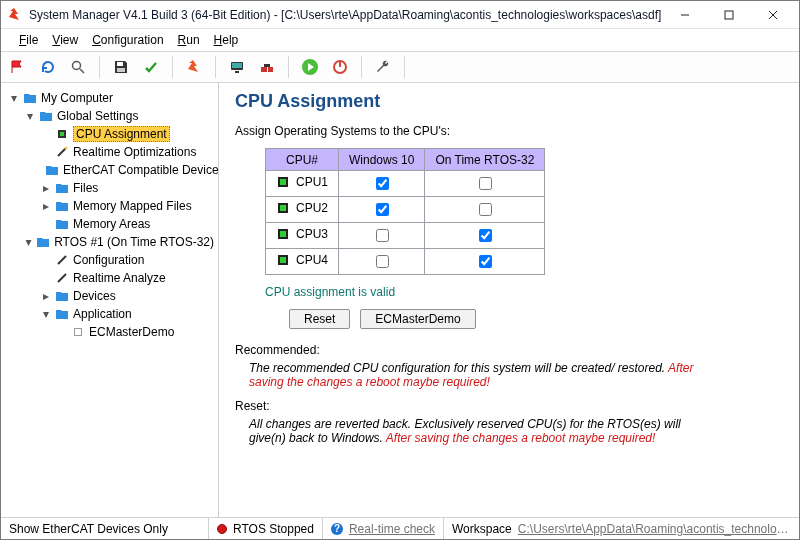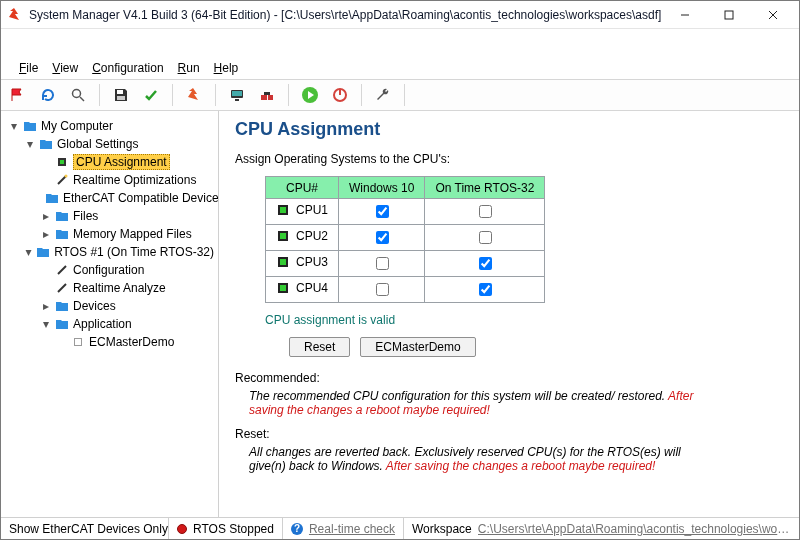--- a/index.html
+++ b/index.html
@@ -7,21 +7,21 @@
   body { width: 800px; height: 540px; background: #fff; border: 1px solid #7a7a7a; display: flex; flex-direction: column; overflow: hidden; }
 
   
   .titlebar { height: 28px; background: #fff; display: flex; align-items: center; padding: 0 4px 0 6px; border-bottom: 1px solid #e5e5e5; }
   .titlebar .app-icon { width: 16px; height: 16px; margin-right: 6px; }
   .titlebar .title { flex: 1; font-size: 12px; color: #0f172a; white-space: nowrap; overflow: hidden; text-overflow: ellipsis; }
   .win-controls { display: flex; }
   .win-btn { width: 44px; height: 28px; display: flex; align-items: center; justify-content: center; color: #222; }
 
   
-  .menubar { height: 22px; display: flex; align-items: center; gap: 2px; padding: 0 12px; margin-top: 28px; }
+  .menubar { height: 22px; display: flex; align-items: center; gap: 2px; padding: 0 12px; }
   .menu-item { padding: 2px 6px; }
   .menu-item span.u { text-decoration: underline; }
 
   
   .toolbar { height: 32px; border-top: 1px solid #d6d6d6; border-bottom: 1px solid #d6d6d6; background: #fdfdfd; display: flex; align-items: center; padding: 0 2px; }
   .tool-btn { width: 28px; height: 26px; display: flex; align-items: center; justify-content: center; border: 1px solid transparent; border-radius: 2px; margin: 0 1px; }
   .tool-sep { width: 0; height: 22px; border-left: 1px solid #d6d6d6; margin: 0 6px; }
 
   
   .body { flex: 1; display: flex; min-height: 0; border-top: 0; }
@@ -39,21 +39,21 @@
   .node.selected .label { background: #ffcf48; border: 1px dotted #a97d00; padding: 0 2px; }
   .folder-svg { fill: #2f8fe0; }
   .leaf-dot { width: 8px; height: 8px; border: 1px solid #9a9a9a; background: #fff; display: inline-block; }
 
   
   h2.page-title { margin: 0 0 12px 0; font-size: 18px; font-weight: 700; color: #1a4f8a; }
   .intro { margin-bottom: 10px; }
 
   table.cpu-table { border-collapse: collapse; margin-left: 30px; }
   .cpu-table th, .cpu-table td { border: 1px solid #9aa0a6; padding: 3px 10px; text-align: center; font-weight: normal; }
-  .cpu-table th { background: #86efac; height: 22px; }
+  .cpu-table th { background: #c4b5fd; height: 22px; }
   .cpu-table td.first { text-align: left; }
   .cpu-chip { display: inline-flex; align-items: center; gap: 6px; }
   .chip-icon { width: 14px; height: 14px; }
 
   .valid-msg { color: #0f766e; margin: 10px 0 10px 30px; }
   .btn-row { margin: 6px 0 14px 54px; display: flex; gap: 10px; }
   button.win { font: inherit; padding: 2px 14px; background: #f2f2f2; border: 1px solid #8f8f8f; border-radius: 2px; }
 
   .section-h { font-weight: 400; margin: 6px 0 4px 0; }
   .section-p { margin: 0 0 10px 14px; max-width: 460px; font-style: italic; }
@@ -253,20 +253,31 @@
                 </li>
               <li>
                   <div class="node">
                 <span class="caret">▸</span>
                 <span class="icon">
                       <svg width="14" height="14">
                         <path class="folder-svg" d="M1 3h5l1 1h6v8H1z"></path>
                       </svg>
                     </span>
                 <span class="label">Memory Mapped Files</span>
+              </div>
+                </li>
+              <li>
+                  <div class="node">
+                <span class="caret"></span>
+                <span class="icon">
+                      <svg width="14" height="14">
+                        <path class="folder-svg" d="M1 3h5l1 1h6v8H1z"></path>
+                      </svg>
+                    </span>
+                <span class="label">Memory Areas</span>
               </div>
                 </li>
             </ul>
           </li>
           <li>
             <div class="node">
               <span class="caret">▾</span>
               <span class="icon">
                   <svg width="14" height="14">
                     <path class="folder-svg" d="M1 3h5l1 1h6v8H1z"></path>
@@ -410,21 +421,21 @@
     </p>
 
     <div class="section-h">Reset:</div>
     <p class="section-p">
       <span>All changes are reverted back. Exclusively reserved CPU(s) for the RTOS(es) will give(n) back to Windows. </span><span class="warn">After saving the changes a reboot maybe required!</span>
     </p>
   </div>
 </div>
 
 <div class="statusbar">
-  <div class="status-cell" style="width:168px">
+  <div class="status-cell" style="width:208px">
     <span>Show EtherCAT Devices Only</span>
   </div>
   <div class="status-cell">
     <span class="dot-red"></span>
     <span>RTOS Stopped</span>
   </div>
   <div class="status-cell">
     <span class="info-icon">?</span>
     <a class="link">Real-time check</a>
   </div>

